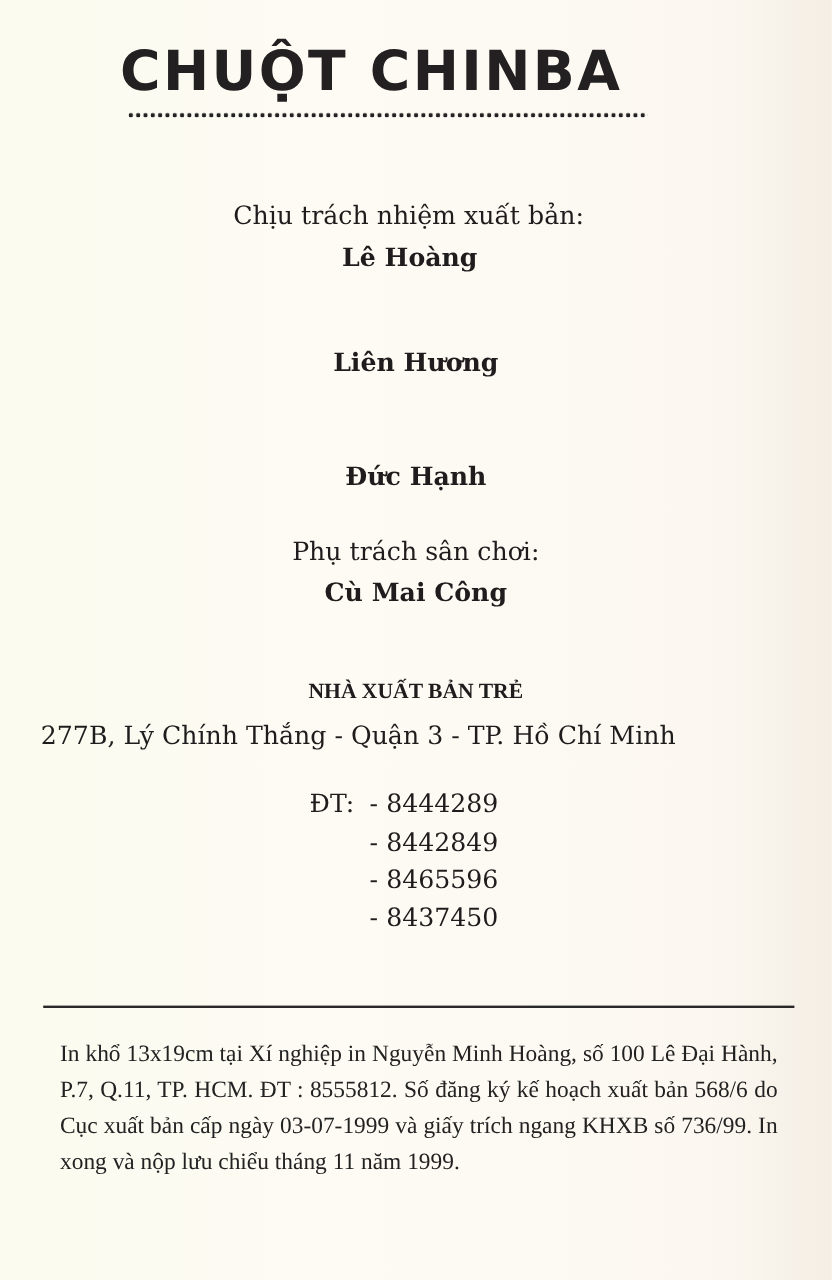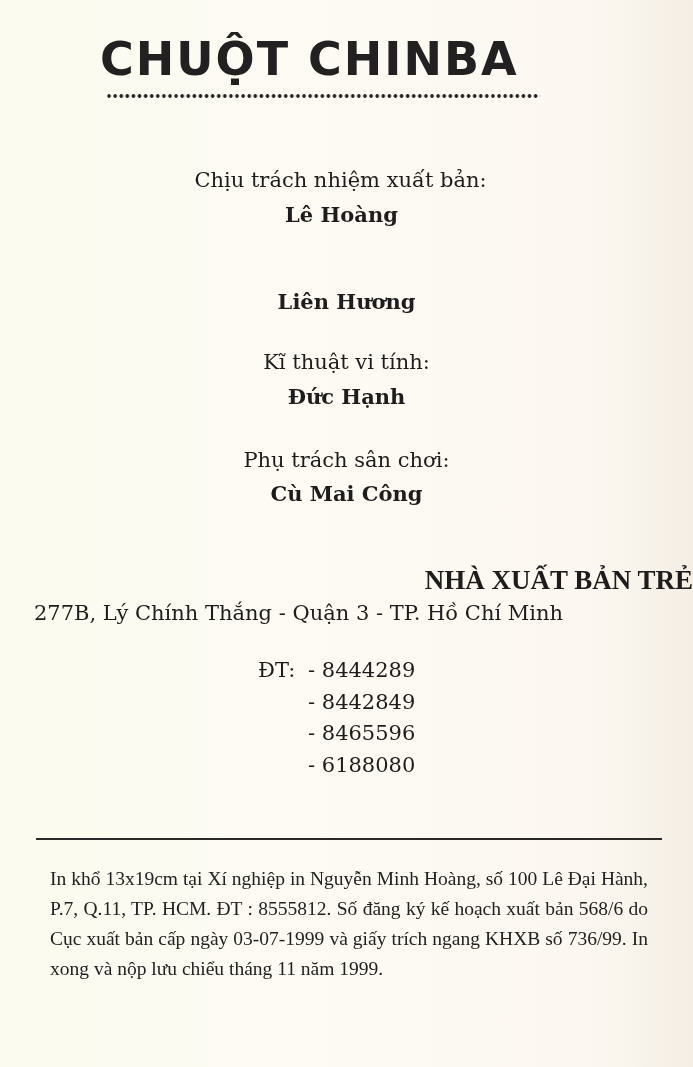--- a/index.html
+++ b/index.html
@@ -60,25 +60,25 @@
     .credit.label {
       font-weight: normal;
     }
     .credit.name {
       font-weight: bold;
     }
     .publisher {
       position: absolute;
       left: 0;
       width: 693px;
-      text-align: right;
+      text-align: center;
       top: 567px;
       font-family: "Liberation Serif", serif;
       font-weight: bold;
-      font-size: 27px;
+      font-size: 18px;
       line-height: 1;
     }
     .address {
       position: absolute;
       left: 34px;
       top: 603px;
       font-size: 21px;
       white-space: nowrap;
       line-height: 1;
     }
@@ -129,21 +129,20 @@
   <div class="bleed" style="left:300px;top:118px;font-size:20px;">&nbsp;</div>
 
   <div class="title">CHUỘT CHINBA</div>
   <div class="dots"></div>
 
   <div class="credit label" style="top:170px;left:-6px;">Chịu trách nhiệm xuất bản:</div>
   <div class="credit name" style="top:204px;left:-5px;">Lê Hoàng</div>
 
   <div class="credit name" style="top:291px;">Liên Hương</div>
 
-  <div class="credit label" style="top:352px;">Kĩ thuật vi tính:</div>
   <div class="credit name" style="top:386px;">Đức Hạnh</div>
 
   <div class="credit label" style="top:450px;">Phụ trách sân chơi:</div>
   <div class="credit name" style="top:483px;">Cù Mai Công</div>
 
   <div class="publisher">NHÀ XUẤT BẢN TRẺ</div>
   <div class="address">277B, Lý Chính Thắng - Quận 3 - TP. Hồ Chí Minh</div>
 
   <div class="phones">
     <div class="phone-row">
@@ -153,21 +152,21 @@
     <div class="phone-row">
       <span class="phone-prefix"></span>
       <span>- 8442849</span>
     </div>
     <div class="phone-row">
       <span class="phone-prefix"></span>
       <span>- 8465596</span>
     </div>
     <div class="phone-row">
       <span class="phone-prefix"></span>
-      <span>- 6188080</span>
+      <span>- 8437450</span>
     </div>
   </div>
 
   <div class="rule"></div>
 
   <div class="imprint">
     <p>In khổ 13x19cm tại Xí nghiệp in Nguyễn Minh Hoàng, số 100 Lê Đại Hành, P.7, Q.11, TP. HCM. ĐT : 8555812. Số đăng ký kế hoạch xuất bản 568/6 do Cục xuất bản cấp ngày 03-07-1999 và giấy trích ngang KHXB số 736/99. In xong và nộp lưu chiểu tháng 11 năm 1999.</p>
   </div>
 
 </div>

